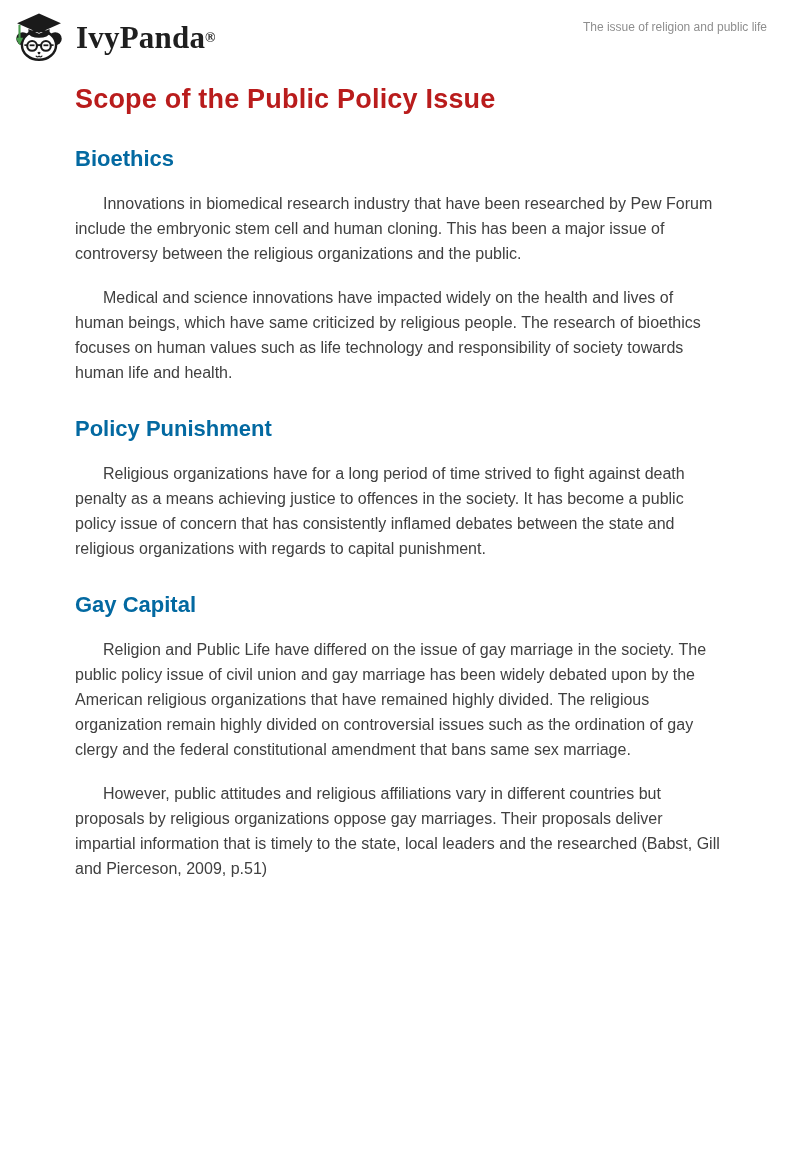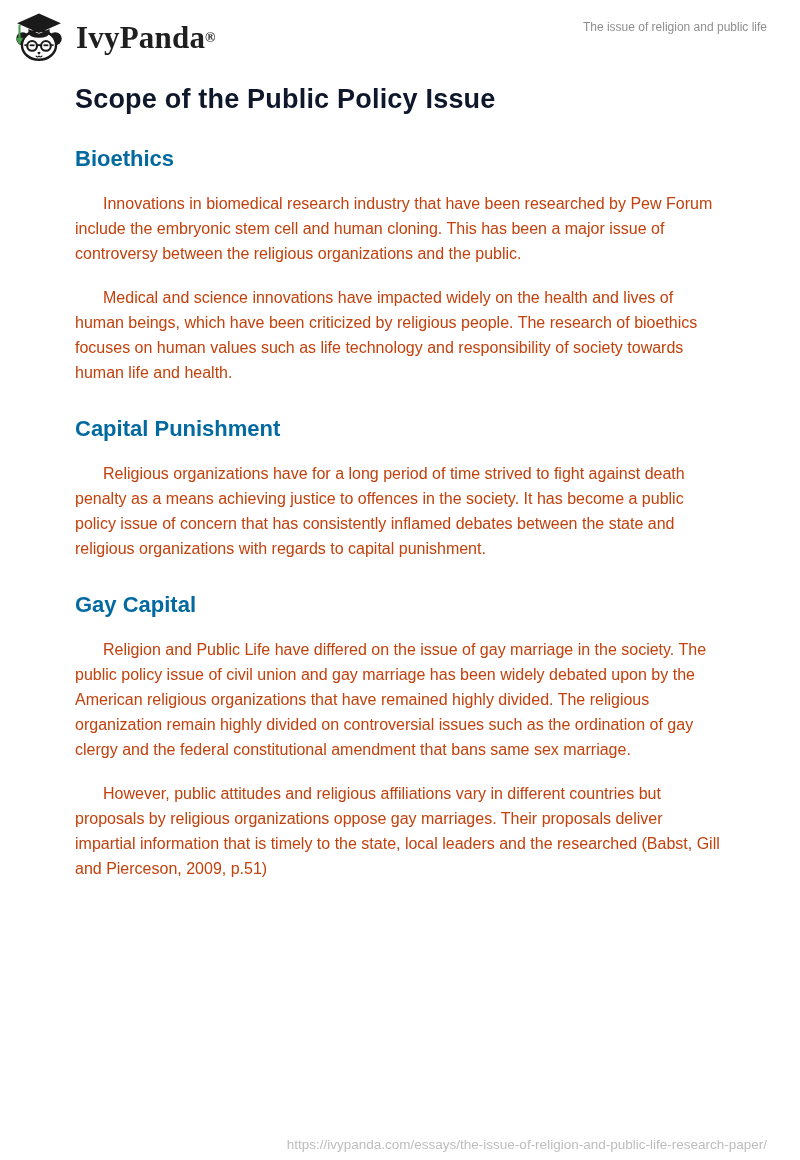--- a/index.html
+++ b/index.html
@@ -47,34 +47,34 @@
     font-size: 12px;
     padding-top: 9px;
   }
   
   .content {
     padding: 0 78px 0 75px;
   }
   h1.doc-title {
     font-size: 27px;
     font-weight: 700;
-    color: #0f172a;
+    color: #b91c1c;
     margin: 21px 0 0 0;
     letter-spacing: 0.2px;
   }
   h2.section-heading {
     font-size: 22px;
     font-weight: 700;
     color: #0369a1;
     margin: 31px 0 0 0;
   }
   p.body-par {
     font-size: 16px;
     line-height: 25px;
-    color: #c2410c;
+    color: #404040;
     margin: 19px 0 0 0;
     text-indent: 28px;
     text-align: left;
   }
   
   .page-footer {
     position: absolute;
     right: 33px;
     bottom: 11px;
   }
@@ -121,32 +121,29 @@
     </div>
     <div class="running-head">The issue of religion and public life</div>
   </header>
 
   <main class="content">
     <h1 class="doc-title">Scope of the Public Policy Issue</h1>
 
     <section>
       <h2 class="section-heading">Bioethics</h2>
       <p class="body-par">Innovations in biomedical research industry that have been researched by Pew Forum include the embryonic stem cell and human cloning. This has been a major issue of controversy between the religious organizations and the public.</p>
-      <p class="body-par">Medical and science innovations have impacted widely on the health and lives of human beings, which have been criticized by religious people. The research of bioethics focuses on human values such as life technology and responsibility of society towards human life and health.</p>
+      <p class="body-par">Medical and science innovations have impacted widely on the health and lives of human beings, which have same criticized by religious people. The research of bioethics focuses on human values such as life technology and responsibility of society towards human life and health.</p>
     </section>
 
     <section>
-      <h2 class="section-heading">Capital Punishment</h2>
+      <h2 class="section-heading">Policy Punishment</h2>
       <p class="body-par">Religious organizations have for a long period of time strived to fight against death penalty as a means achieving justice to offences in the society. It has become a public policy issue of concern that has consistently inflamed debates between the state and religious organizations with regards to capital punishment.</p>
     </section>
 
     <section>
       <h2 class="section-heading">Gay Capital</h2>
       <p class="body-par">Religion and Public Life have differed on the issue of gay marriage in the society. The public policy issue of civil union and gay marriage has been widely debated upon by the American religious organizations that have remained highly divided. The religious organization remain highly divided on controversial issues such as the ordination of gay clergy and the federal constitutional amendment that bans same sex marriage.</p>
       <p class="body-par">However, public attitudes and religious affiliations vary in different countries but proposals by religious organizations oppose gay marriages. Their proposals deliver impartial information that is timely to the state, local leaders and the researched (Babst, Gill and Pierceson, 2009, p.51)</p>
     </section>
   </main>
 
-  <footer class="page-footer">
-    <span class="source-url">https://ivypanda.com/essays/the-issue-of-religion-and-public-life-research-paper/</span>
-  </footer>
 
 </div>
 
 </body></html>

